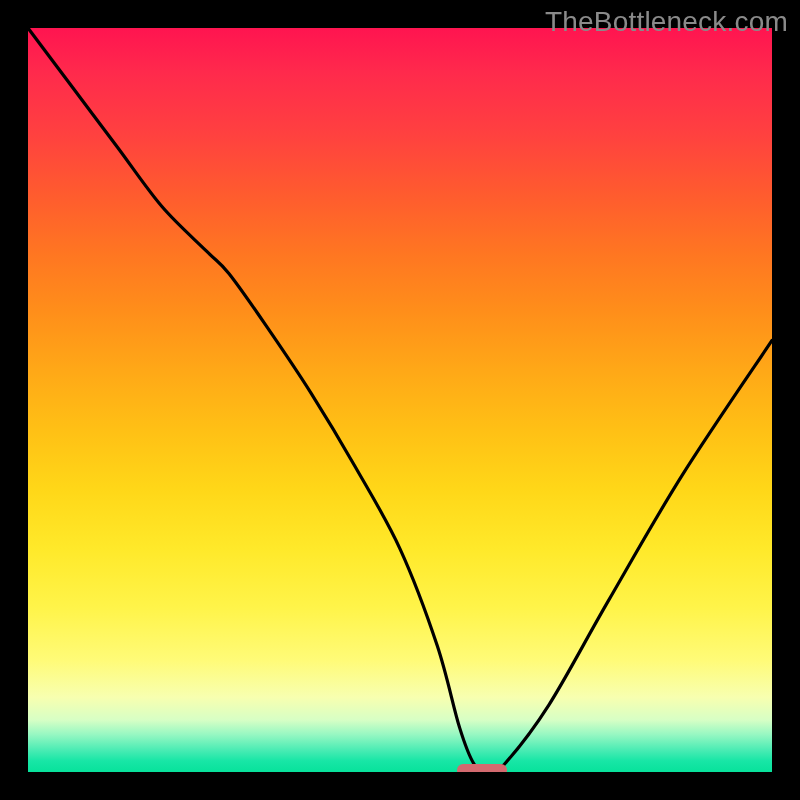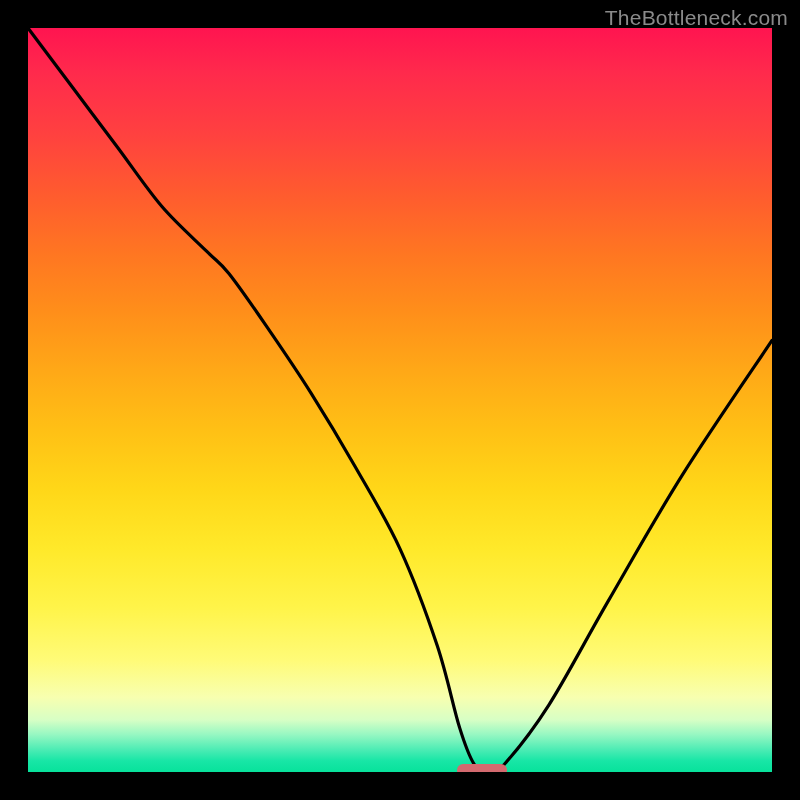--- a/index.html
+++ b/index.html
@@ -52,21 +52,21 @@
   }
   .curve {
     position: absolute;
     inset: 0;
   }
   .watermark {
     position: absolute;
     top: 6px;
     right: 12px;
     color: #8a8a8a;
-    font-size: 21px;
+    font-size: 28px;
     letter-spacing: 0.2px;
     font-weight: 500;
   }
   .minimum-marker {
     position: absolute;
     width: 50px;
     height: 12px;
     border-radius: 6px;
     background: #d36a6f;
   }

